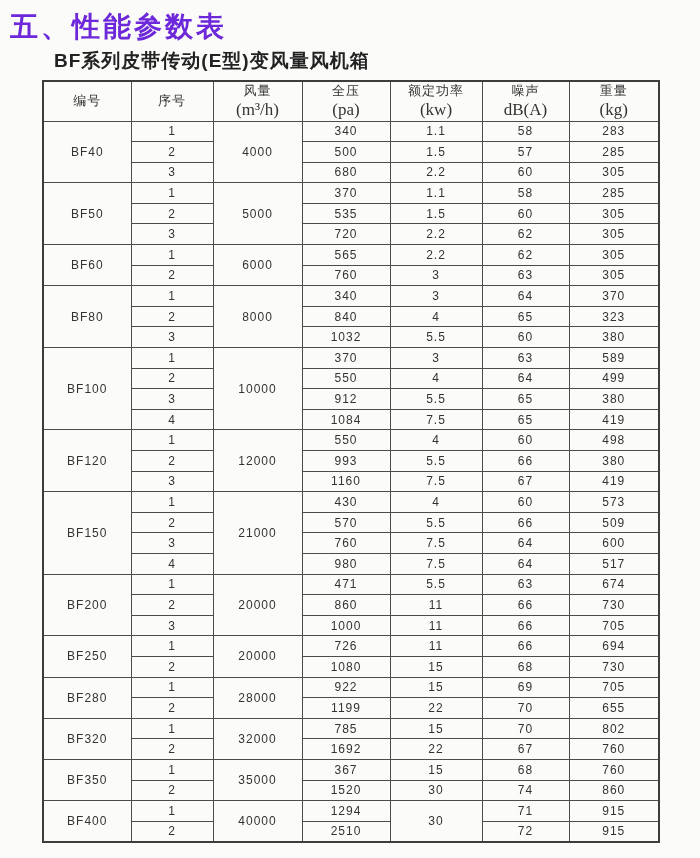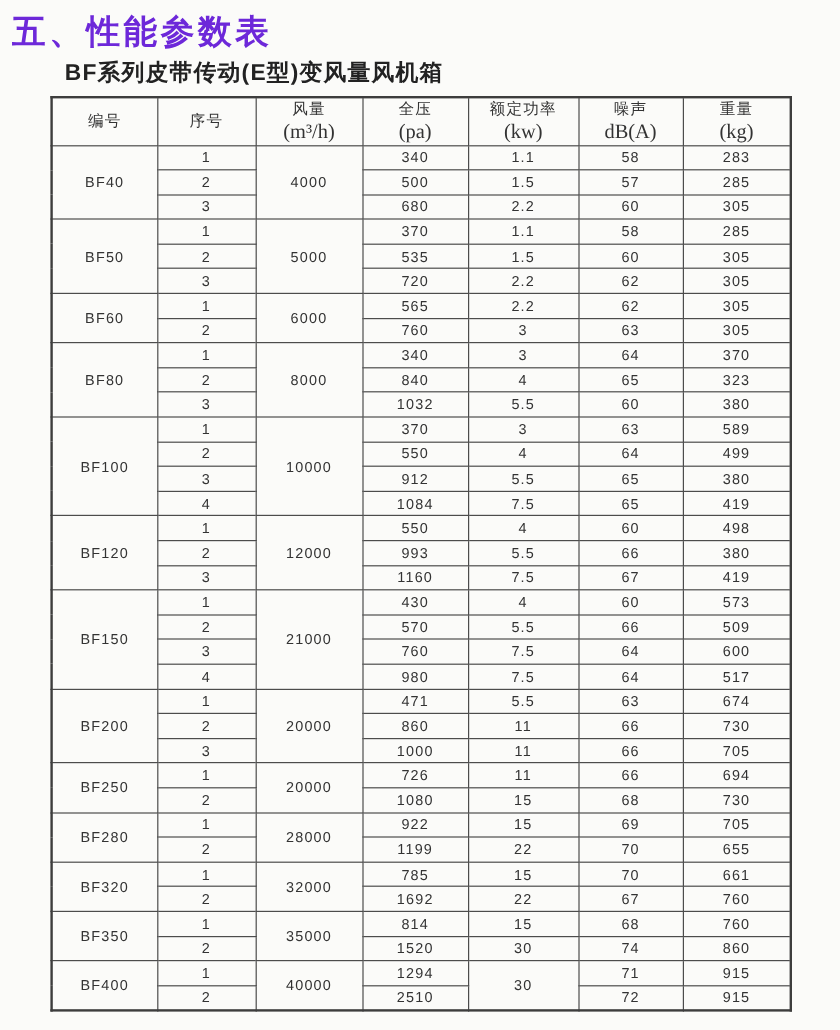--- a/index.html
+++ b/index.html
@@ -307,34 +307,34 @@
         <td>70</td>
         <td>655</td>
       </tr>
       <tr class="group-start">
         <td rowspan="2">BF320</td>
         <td>1</td>
         <td rowspan="2">32000</td>
         <td>785</td>
         <td>15</td>
         <td>70</td>
-        <td>661</td>
+        <td>802</td>
       </tr>
       <tr>
         <td>2</td>
         <td>1692</td>
         <td>22</td>
         <td>67</td>
         <td>760</td>
       </tr>
       <tr class="group-start">
         <td rowspan="2">BF350</td>
         <td>1</td>
         <td rowspan="2">35000</td>
-        <td>814</td>
+        <td>367</td>
         <td>15</td>
         <td>68</td>
         <td>760</td>
       </tr>
       <tr>
         <td>2</td>
         <td>1520</td>
         <td>30</td>
         <td>74</td>
         <td>860</td>

